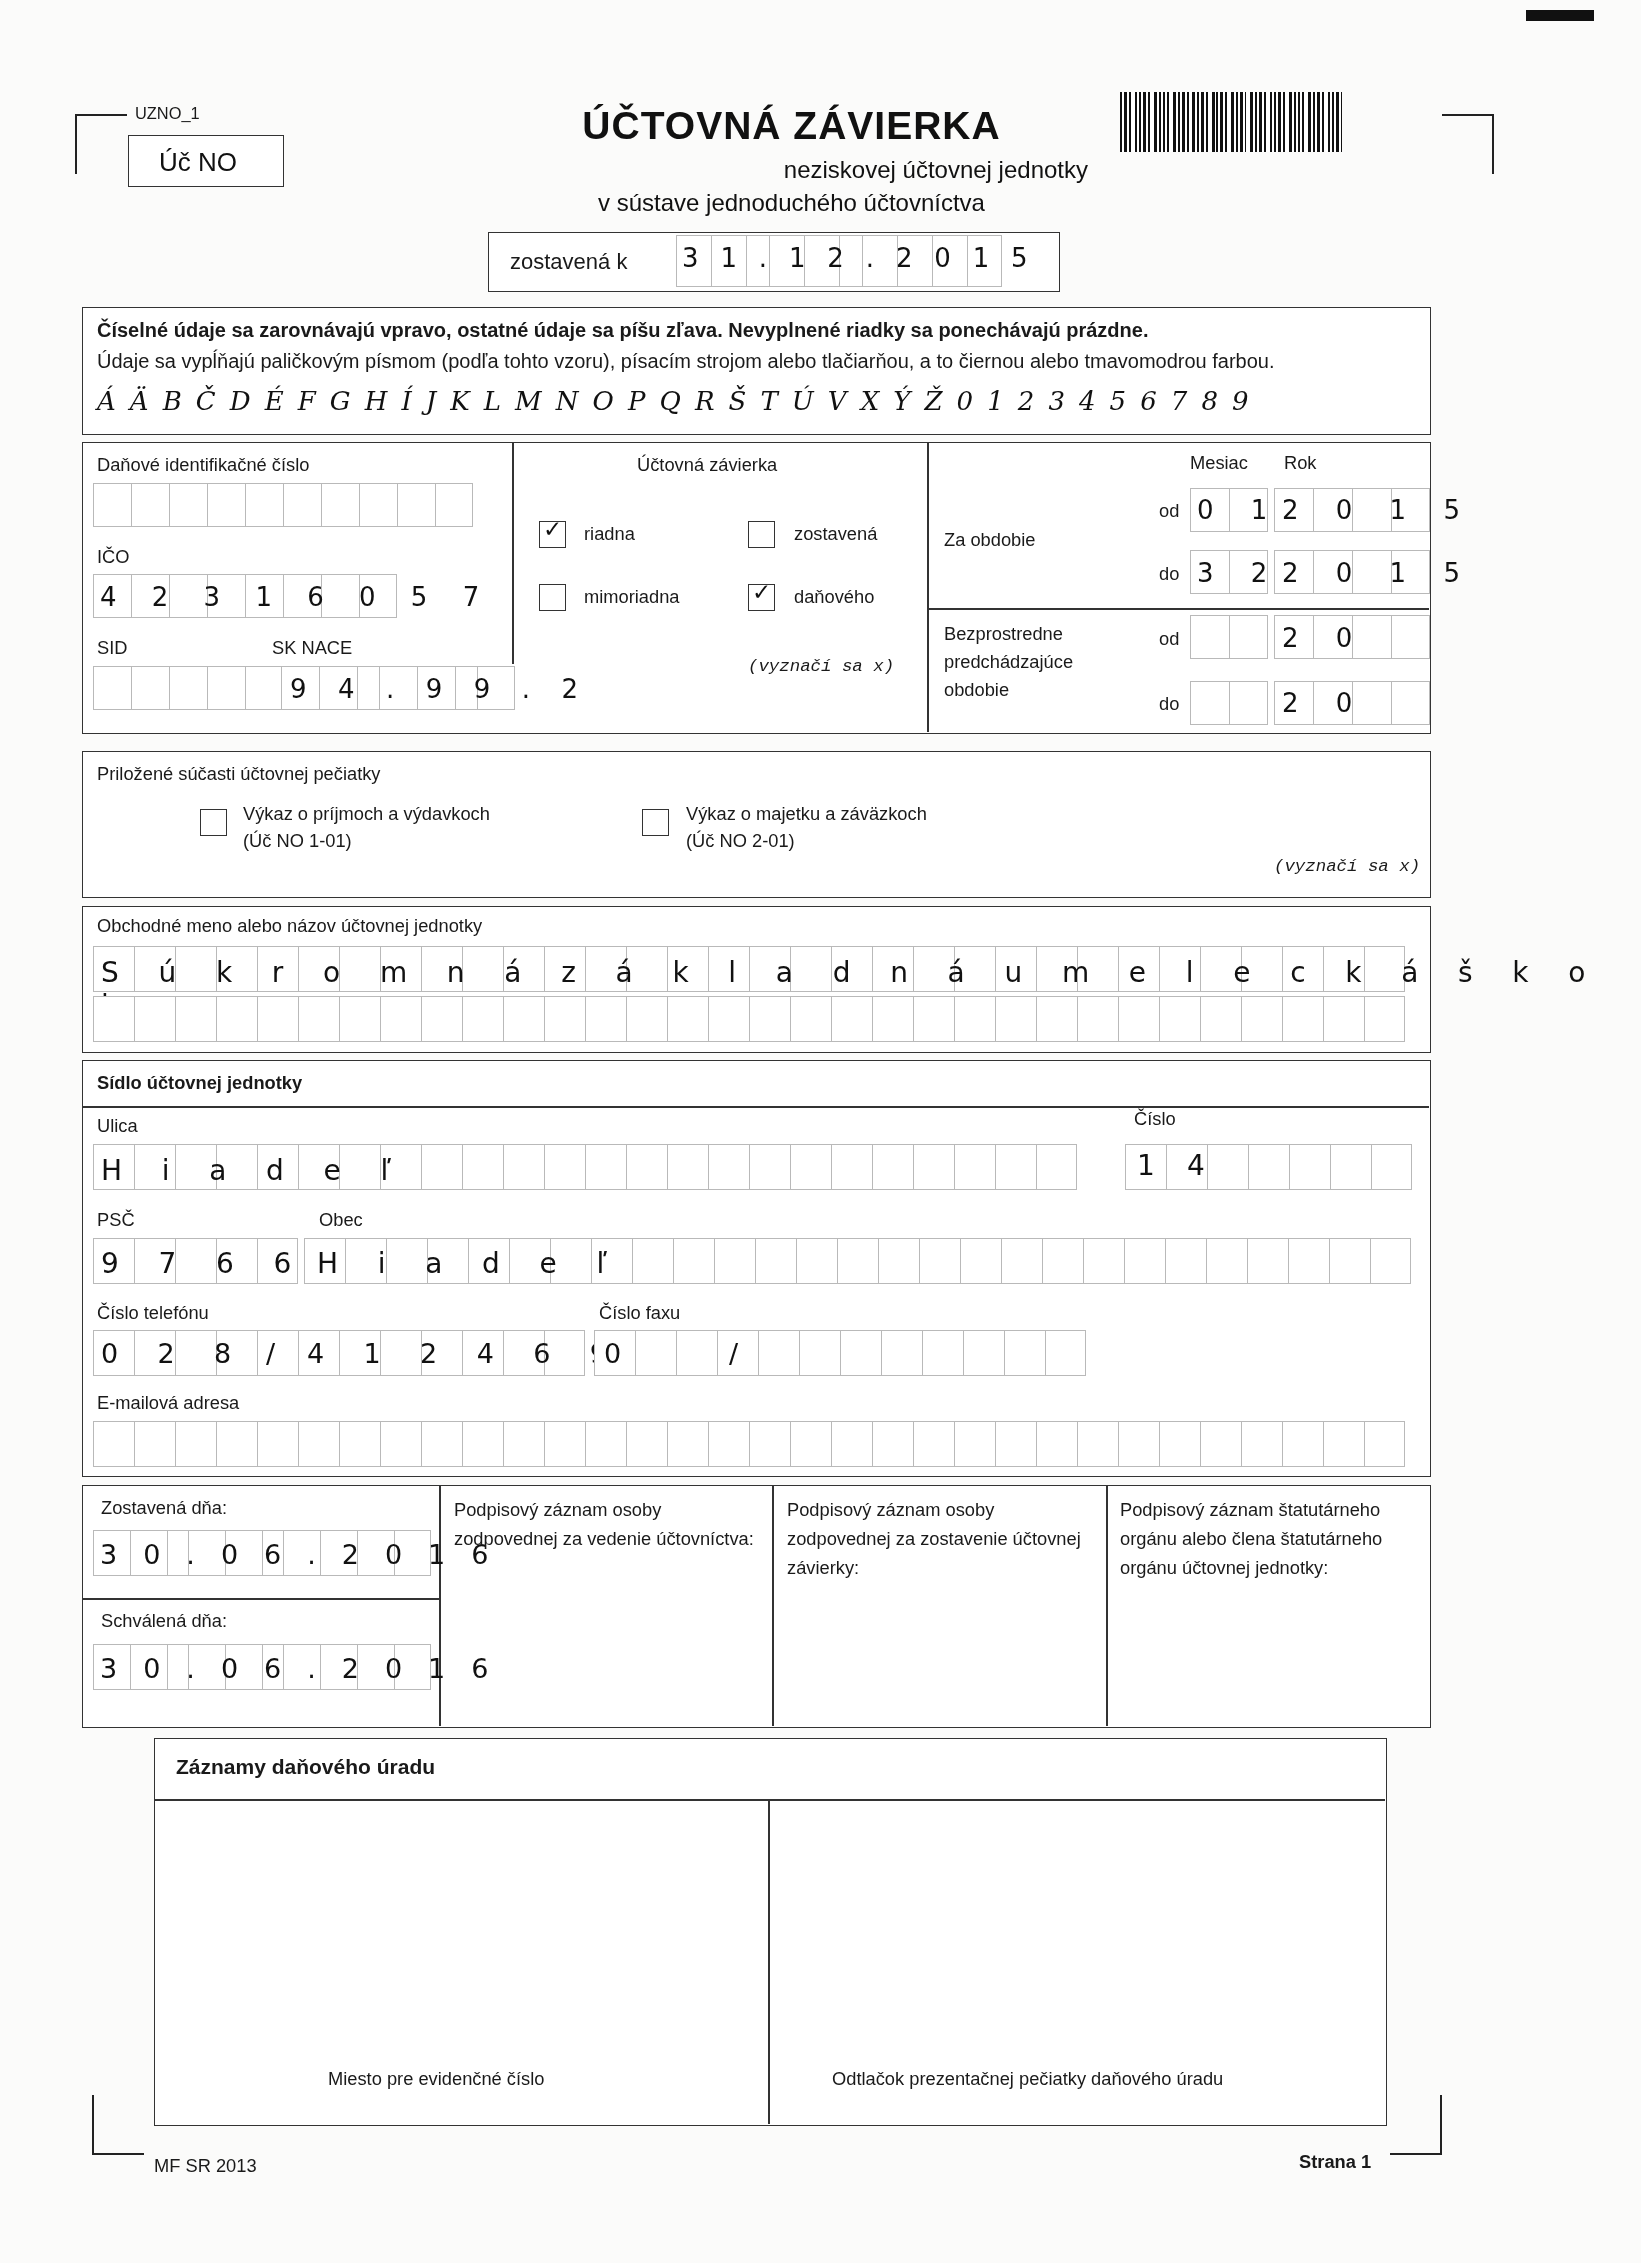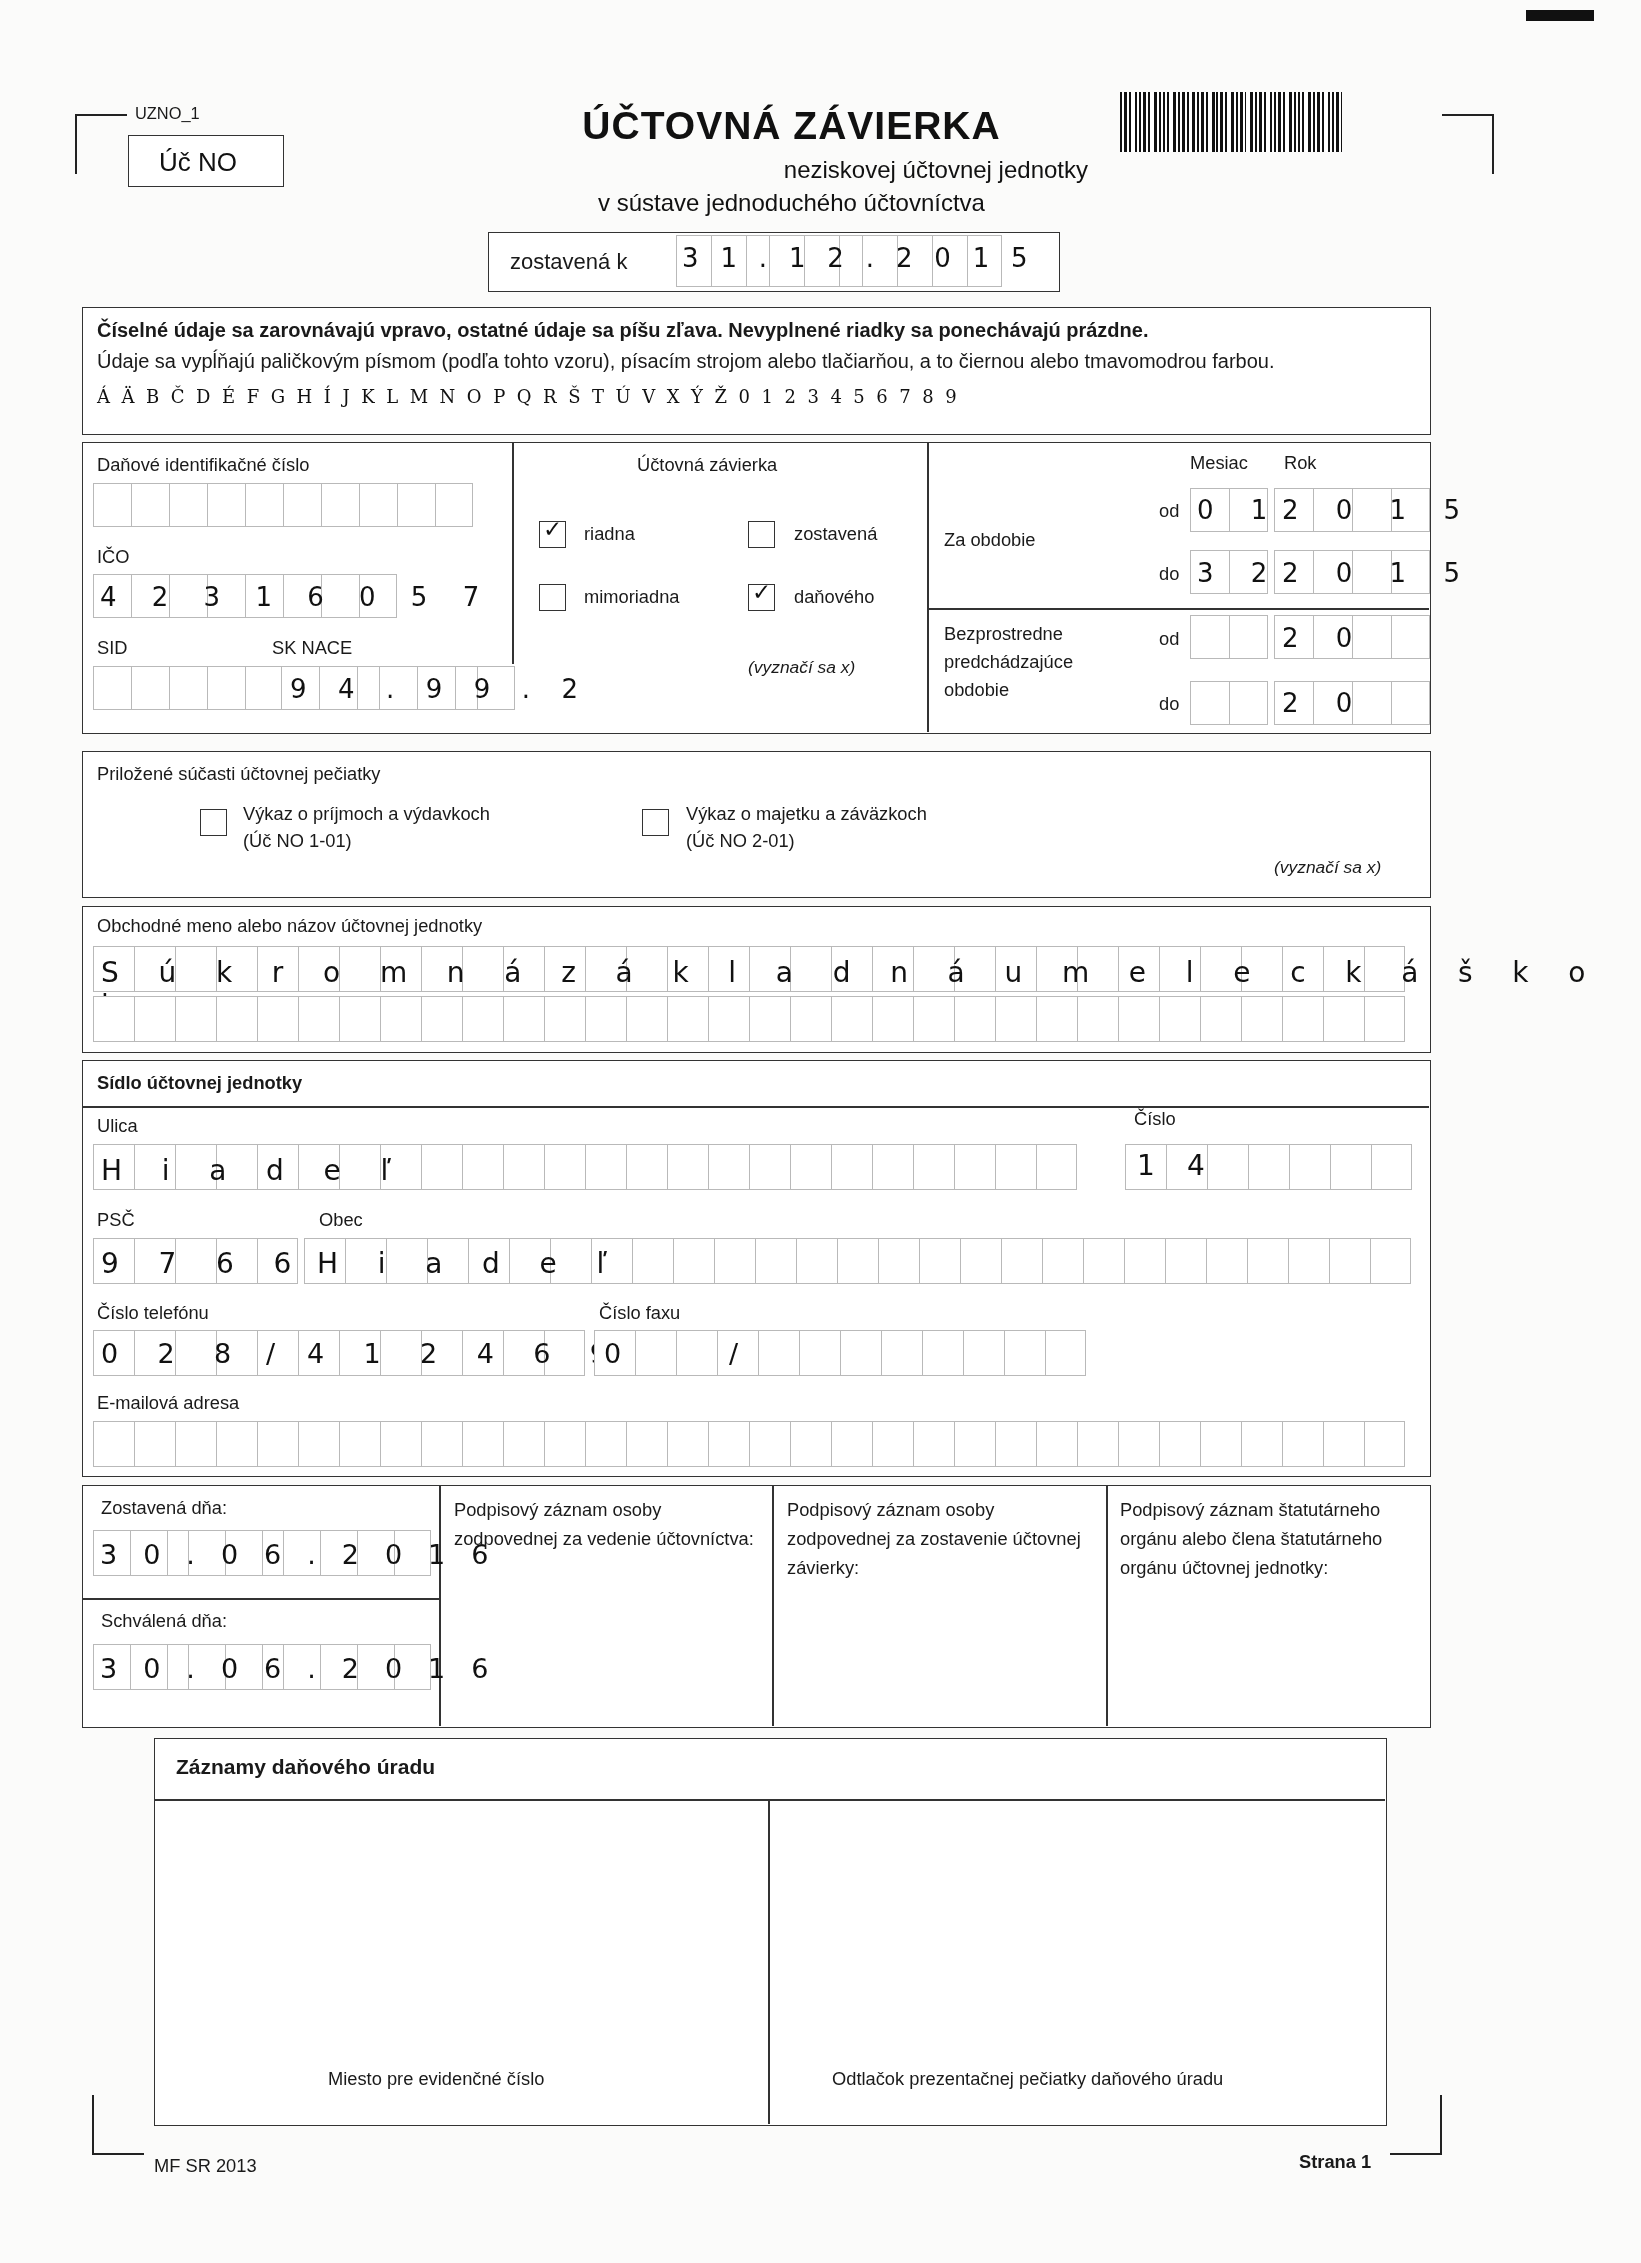--- a/index.html
+++ b/index.html
@@ -9,42 +9,42 @@
   .bracket{position:absolute;border:2.9px solid #222;}
   .bk-tl{left:75px;top:114px;width:50px;height:58px;border-right:none;border-bottom:none;}
   .bk-tr{left:1442px;top:114px;width:50px;height:58px;border-left:none;border-bottom:none;}
   .bk-bl{left:92px;top:2095px;width:50px;height:58px;border-right:none;border-top:none;}
   .bk-br{left:1390px;top:2095px;width:50px;height:58px;border-left:none;border-top:none;}
 
   .abs{position:absolute;}
   .lbl{font-size:18.3px;color:#1a1a1a;}
   .lbl-sm{font-size:16.4px;color:#1a1a1a;}
   .bold{font-weight:bold;}
-  .ital{font-style:italic;}
+  .ital{font-style:italic;font-family:Liberation Mono, monospace;}
   .hand-sp{font-family:"DejaVu Sans",sans-serif;font-size:26px;color:#111;}
 
   .box{position:absolute;border:1.9px solid #333;background:#fff;}
 
   
   .comb{position:absolute;display:flex;}
   .comb i{display:block;border-left:1px solid #b9b9b9;border-bottom:1px solid #b9b9b9;border-top:1px solid #b9b9b9;height:100%;box-sizing:border-box;background:#fff;}
   .comb i:last-child{border-right:1px solid #b9b9b9;}
 
   .chk{position:absolute;width:25px;height:25px;border:1.9px solid #333;background:#fff;}
   .chk.checked:after{content:"✓";position:absolute;left:2.9px;top:-5.8px;font-size:23px;color:#111;}
 
   .barcode{position:absolute;left:1120px;top:92px;width:222px;height:60px;
     background:repeating-linear-gradient(90deg,#111 0 1.9px,#fff 1.9px 3.9px,#111 3.9px 6.8px,#fff 6.8px 8.7px,#111 8.7px 10.6px,#fff 10.6px 14.5px,#111 14.5px 17.4px,#fff 17.4px 19.3px);}
 
   .hr{position:absolute;background:#333;height:1.9px;}
   .vr{position:absolute;background:#333;width:1.9px;}
 
   .title1{font-size:39px;font-weight:bold;letter-spacing:1px;}
   .title2{font-size:24px;}
-  .alpharow{font-family:"DejaVu Serif",serif;font-size:18px;letter-spacing:0px;}
+  .alpharow{font-family:"DejaVu Serif",serif;font-style:italic;font-size:26px;letter-spacing:0px;}
 </style>
 </head>
 <body>
 
 <div class="page">
 
   <div class="bracket bk-tl"></div>
   <div class="bracket bk-tr"></div>
   <div class="bracket bk-bl"></div>
   <div class="bracket bk-br"></div>

